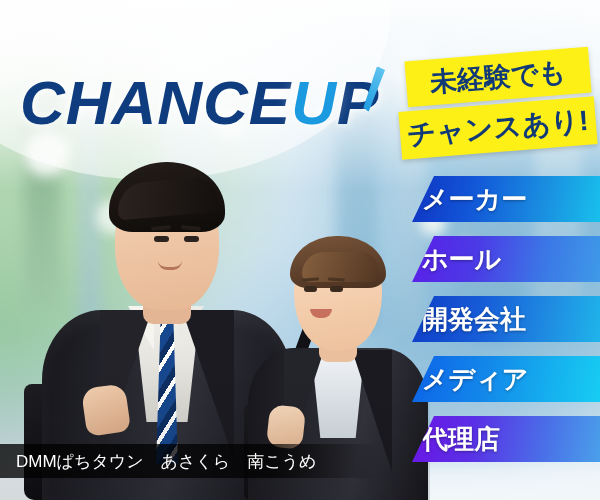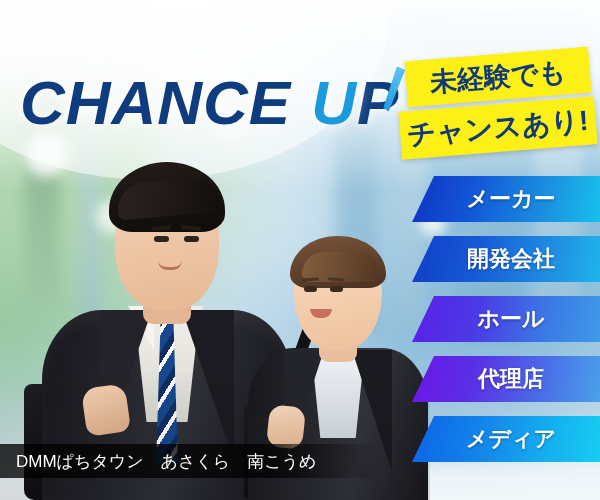--- a/index.html
+++ b/index.html
@@ -190,21 +190,21 @@
   .headline .num{font-size:47px;letter-spacing:-2px;}
   .headline .kana{font-size:40px;}
   .headline .tail{font-size:34px;}
 
   .logo{
     position:absolute;left:20px;top:72px;
     font-size:62px;line-height:1;font-weight:700;font-style:italic;
     color:#0e3c7e;letter-spacing:1px;white-space:nowrap;
     text-shadow:0 0 8px rgba(255,255,255,.95),0 0 18px rgba(255,255,255,.85);
   }
-  .logo .up{position:relative;display:inline-block;margin-left:20px;}
+  .logo .up{position:relative;display:inline-block;margin-left:0;}
   .logo .u-blue{color:#1b9ae0;position:relative;display:inline-block;}
   .logo .swoosh{
     position:absolute;right:-4px;top:-6px;width:20px;height:46px;
     background:linear-gradient(200deg,#63c6f0,#1b9ae0);
     clip-path:polygon(58% 0,100% 6%,40% 100%,12% 92%);
     transform:rotate(6deg);
   }
 
   
   .badge{position:absolute;left:400px;top:52px;width:196px;height:110px;}
@@ -219,22 +219,22 @@
 
   
   .tags{position:absolute;right:0;top:176px;width:188px;}
   .tag{
     position:relative;height:46px;margin-bottom:14px;
     display:flex;align-items:center;
     clip-path:polygon(22px 0,100% 0,100% 100%,0 100%);
     box-shadow:0 2px 6px rgba(0,0,0,.22);
   }
   .tag span{
-    display:block;width:100%;text-align:center;padding-left:10px;
-    color:#ffffff;font-weight:700;font-size:22px;line-height:1;
+    display:block;width:100%;padding-left:10px;
+    color:#ffffff;font-weight:700;font-size:26px;line-height:1;
     text-shadow:0 1px 3px rgba(0,0,0,.35);
     white-space:nowrap;
   }
   .tag.t1{background:linear-gradient(100deg,#0f34c2 0%,#1256d8 32%,#1a8fe0 70%,#18c0ec 100%);}
   .tag.t2{background:linear-gradient(100deg,#5a1fe8 0%,#4b3ae6 34%,#3b78e6 70%,#3f9ae8 100%);}
   .tag.t3{background:linear-gradient(100deg,#0f3ec6 0%,#1659d6 34%,#1f8ce2 72%,#1fb4ea 100%);}
   .tag.t4{background:linear-gradient(100deg,#6b16e6 0%,#5a2fe6 32%,#4a6fe8 70%,#4aa0ea 100%);}
   .tag.t5{background:linear-gradient(100deg,#0d63e8 0%,#1388ea 40%,#15b2ef 75%,#17cdf2 100%);}
 
   
@@ -324,31 +324,31 @@
 
   <div class="badge">
     <div class="badge-bar b1">未経験でも</div>
     <div class="badge-bar b2">チャンスあり!</div>
   </div>
 
   <div class="tags">
     <div class="tag t1">
       <span>メーカー</span>
     </div>
+    <div class="tag t2">
+      <span>ホール</span>
+    </div>
     <div class="tag t3">
       <span>開発会社</span>
     </div>
-    <div class="tag t2">
-      <span>ホール</span>
+    <div class="tag t5">
+      <span>メディア</span>
     </div>
     <div class="tag t4">
       <span>代理店</span>
     </div>
-    <div class="tag t5">
-      <span>メディア</span>
-    </div>
   </div>
 
   <div class="caption">
     <span>DMMぱちタウン　あさくら　南こうめ</span>
   </div>
 
 </div>
 
 </body></html>

